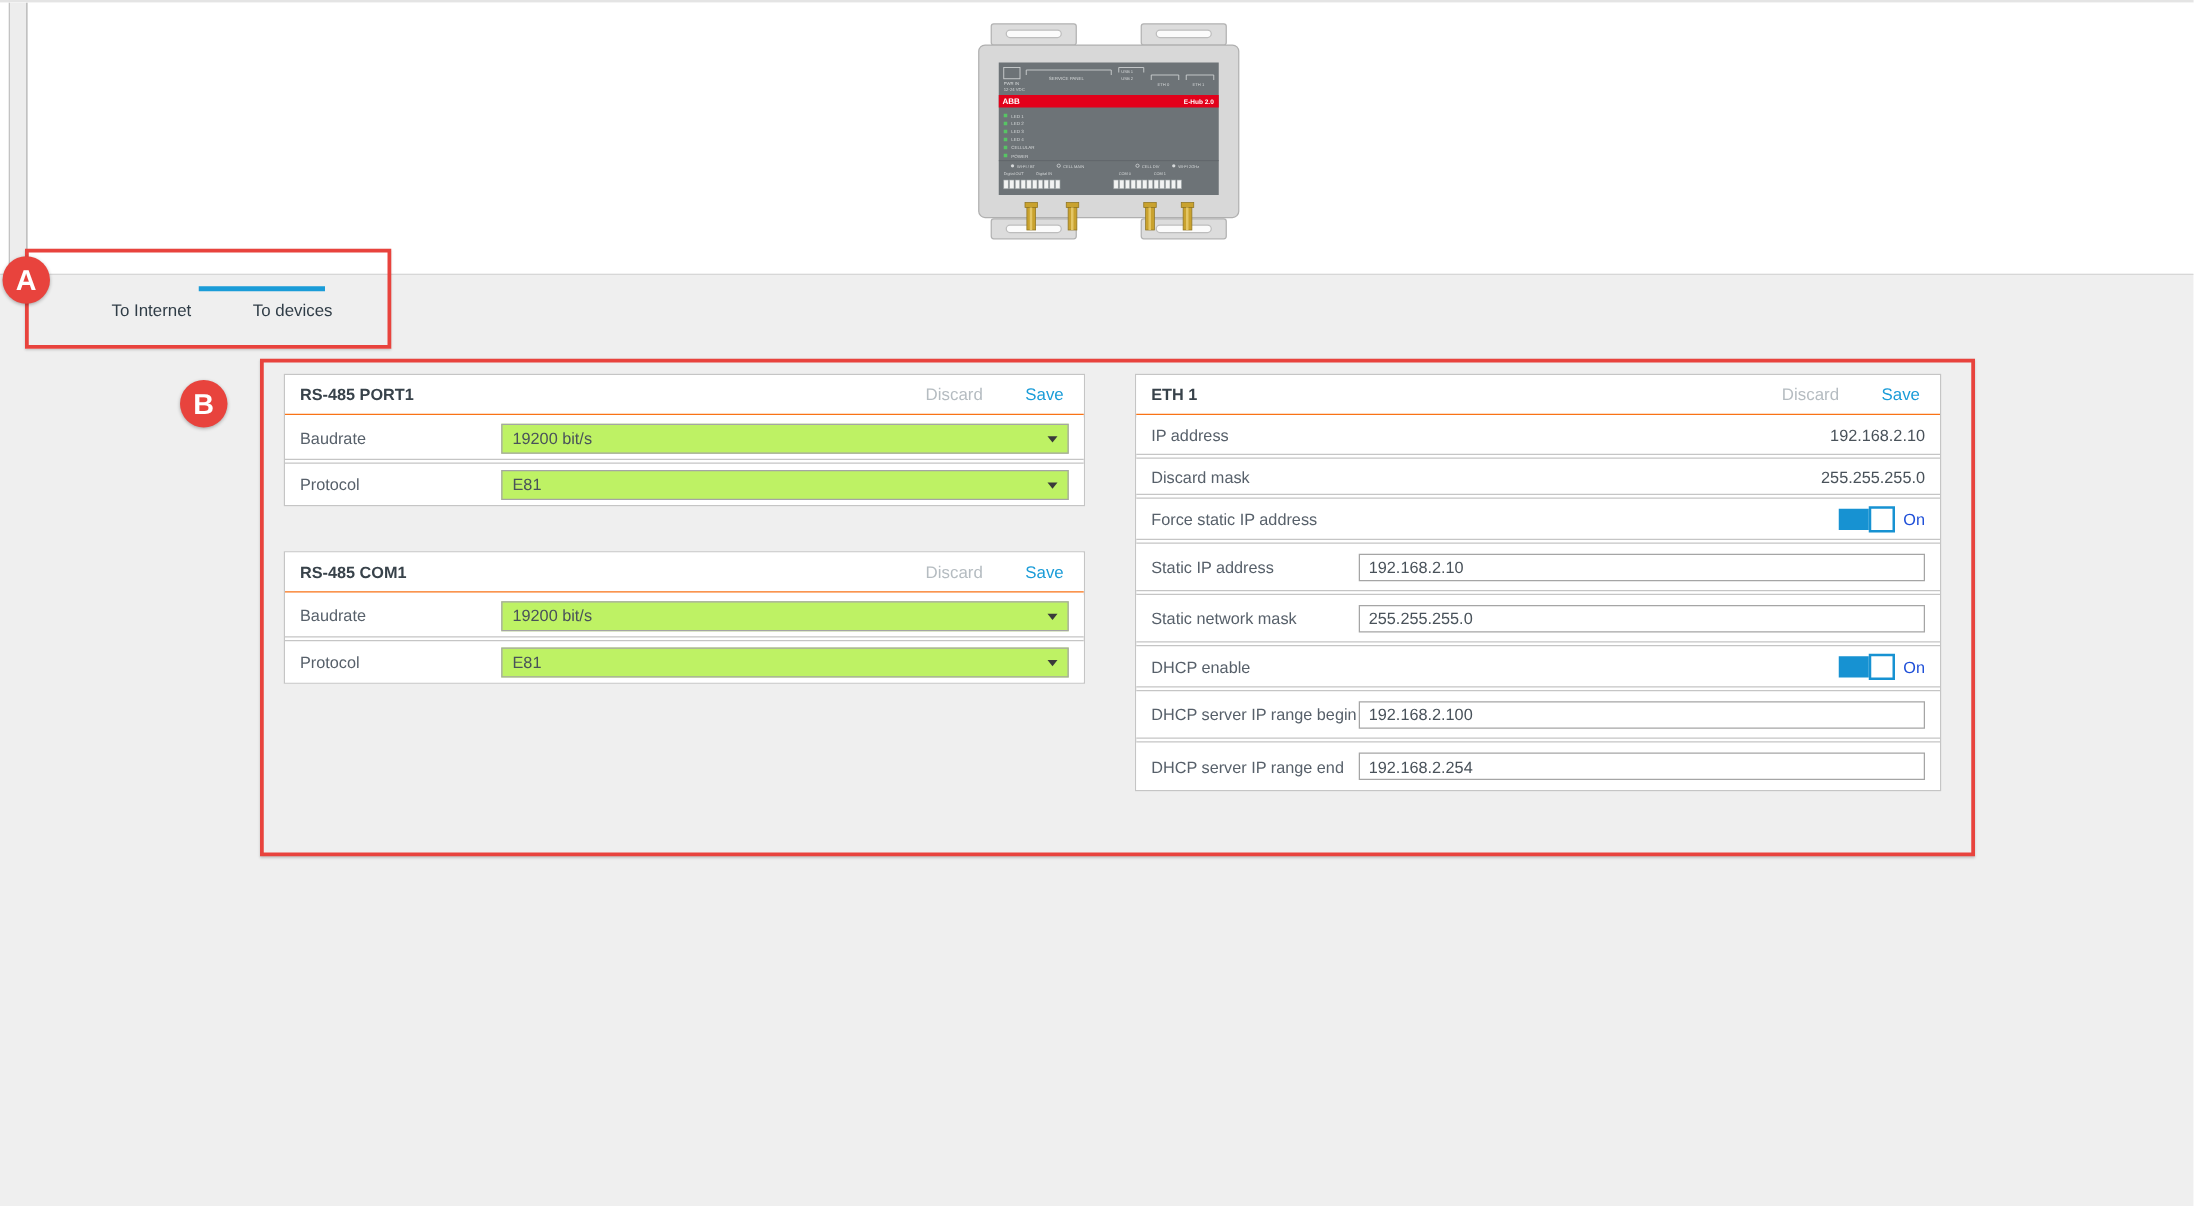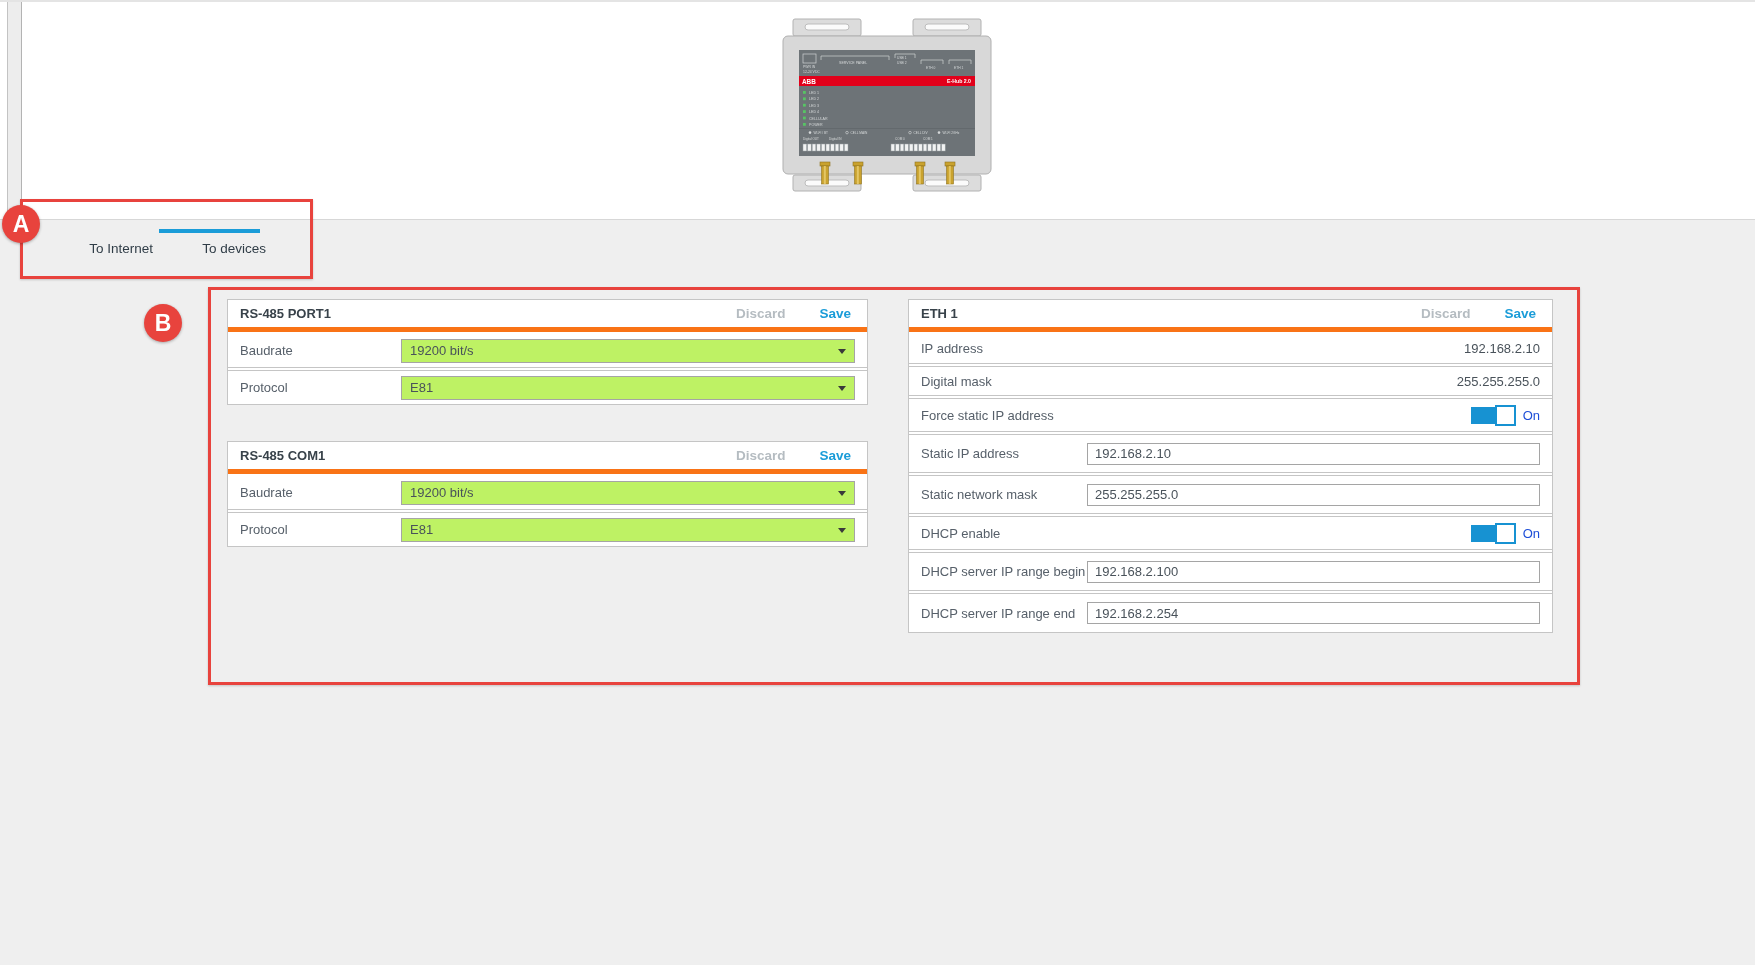--- a/index.html
+++ b/index.html
@@ -19,23 +19,23 @@
   .tabbar { position:absolute; left:40px; top:9px; display:flex; }
   .tab { position:relative; width:113px; height:34px; padding-top:12px; text-align:right; font-size:13.5px; color:#303d47; cursor:pointer; }
   .tab.active::before { content:""; position:absolute; top:0; left:6px; right:6px; height:4px; background:#1a9cd8; }
 
   
   .panel { position:absolute; background:#fff; border:1px solid #c5c5c5; }
   .p-port1 { left:227px; top:79px;  width:641px; }
   .p-com1  { left:227px; top:221px; width:641px; }
   .p-eth1  { left:908px; top:79px;  width:645px; }
 
-  .panel-header { display:flex; align-items:center; height:32px; padding:0 16px 0 12px; border-bottom:5px solid #f97316; background:#fff; }
+  .panel-header { display:flex; align-items:center; height:32px; padding:0 16px 0 12px; border-bottom:1px solid #f97316; background:#fff; }
   .panel-title { flex:1; font-size:13px; font-weight:700; color:#38424a; }
-  .btn { font-size:13.5px; font-weight:700; cursor:pointer; background:none; border:none; font-family:inherit; }
+  .btn { font-size:13.5px; font-weight:400; cursor:pointer; background:none; border:none; font-family:inherit; }
   .btn.discard { color:#b5bcc1; margin-right:34px; }
   .btn.save { color:#1a9cd8; }
 
   .row { display:flex; align-items:center; background:#fff; padding:0 12px; }
   .row + .row { border-top:1px solid #c5c5c5; margin-top:2px; }
   .row:not(:last-child) { border-bottom:1px solid #c5c5c5; }
   .panel-header + .row { border-top:none; margin-top:2px; }
 
   .r-select { height:34px; }
   .r-plain  { height:30px;gap:48px; }
@@ -243,21 +243,21 @@
         <button class="btn discard">Discard</button>
         <button class="btn save">Save</button>
       </div>
 
       <div class="row r-plain">
         <span class="lbl">IP address</span>
         <span class="val">192.168.2.10</span>
       </div>
 
       <div class="row r-plain">
-        <span class="lbl">Digital mask</span>
+        <span class="lbl">Discard mask</span>
         <span class="val">255.255.255.0</span>
       </div>
 
       <div class="row r-toggle">
         <span class="lbl">Force static IP address</span>
         <div class="toggle">
           <div class="track"></div>
           <div class="knob"></div>
         </div>
         <span class="state">On</span>

